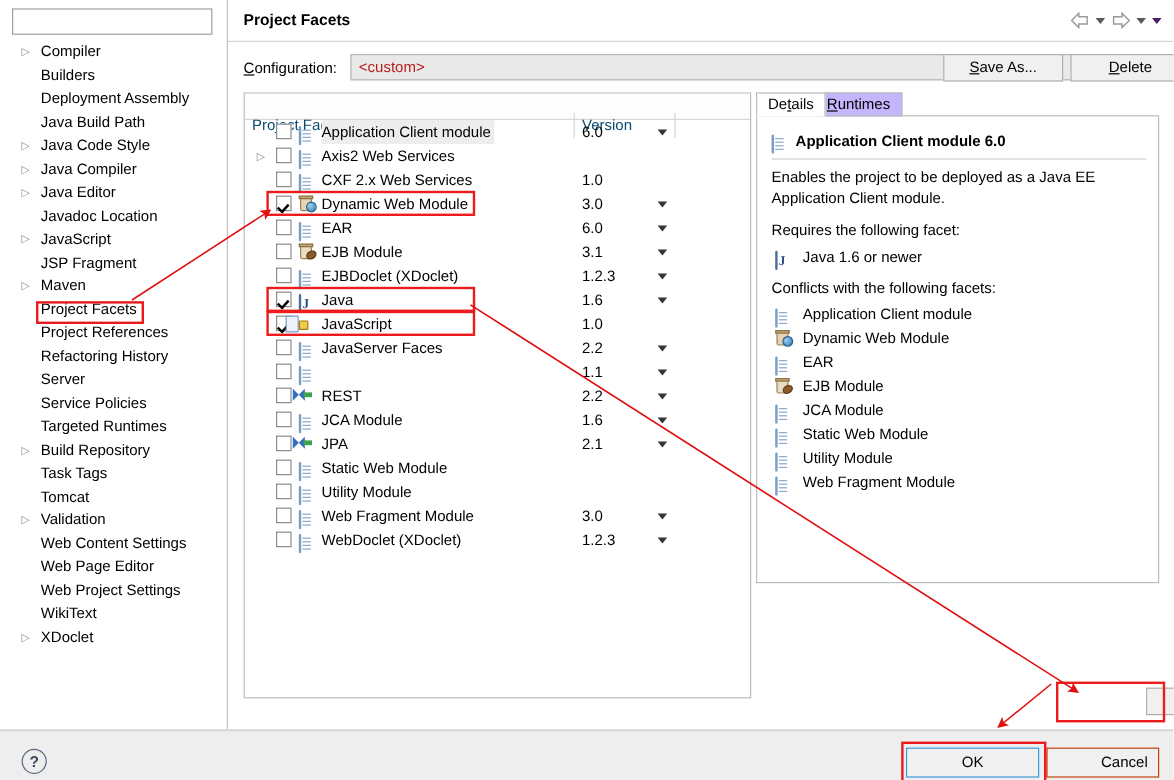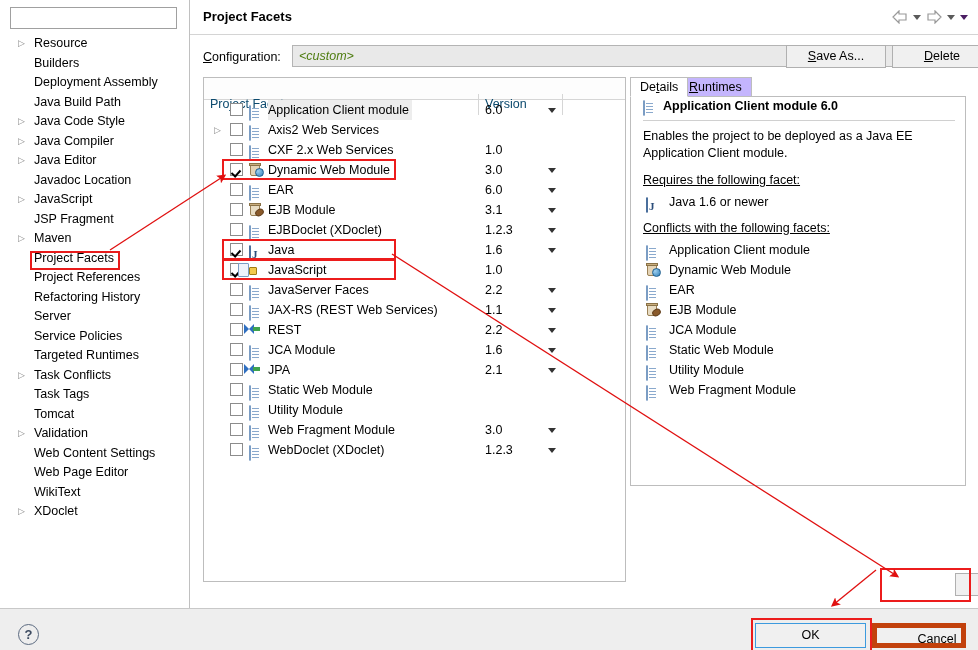--- a/index.html
+++ b/index.html
@@ -109,21 +109,21 @@
   #config-label u { text-decoration: underline; }
   #config-combo {
     position: absolute; left: 102px; top: 45px;
     width: 674px; height: 22px;
     background: #e9e9e9;
     border: 1px solid #b4b4b4;
     box-sizing: border-box;
   }
   #config-combo .val {
     position: absolute; left: 6px; top: 3px;
-    font-size: 12.5px; color: #4d7c0f; font-style: italic;
+    font-size: 12.5px; color: #b91c1c;
   }
   #config-combo .arrow {
     position: absolute; right: 8px; top: 4px;
     font-size: 11px; color: #333;
   }
   .push-btn {
     position: absolute;
     height: 23px;
     background: #f0f0f0;
     border: 1px solid #b0b0b0;
@@ -351,21 +351,21 @@
     z-index: 1;
   }
   .tab u { text-decoration: underline; }
   #details-body {
     position: absolute; left: 0; top: 19px;
     width: 336px; height: 390px;
     border: 1px solid #bdbdbd;
     border-top: 1px solid #bdbdbd;
     background: #ffffff;
     box-sizing: border-box;
-    padding: 0 10px;
+    padding: 12px 10px;
     overflow: hidden;
   }
   #det-head {
     position: relative;
     height: 20px;
     padding-left: 22px;
     font-size: 12.5px;
     font-weight: bold;
     line-height: 18px;
   }
@@ -377,21 +377,20 @@
   .det-para {
     font-size: 12.5px;
     line-height: 17px;
     margin: 0 0 11px 2px;
     color: #000;
   }
   .det-sub {
     font-size: 12.5px;
     margin: 0 0 5px 2px;
     color: #000;
-    text-decoration: underline;
   }
   .det-item {
     position: relative;
     height: 20px; line-height: 20px;
     padding-left: 28px;
     font-size: 12.5px;
   }
   .det-item .ficon2 { position: absolute; left: 5px; top: 3px; }
   .det-spacer { height: 9px; }
 
@@ -423,21 +422,21 @@
     background: #f0f0f0;
     border: 1px solid #3c9ade;
     box-sizing: border-box;
     font-size: 12.5px; text-align: center; line-height: 23px;
     cursor: default;
   }
   #cancel-btn {
     position: absolute; left: 872px; top: 623px;
     width: 94px; height: 25px;
     background: #f0f0f0;
-    border: 5px solid #c2410c;
+    border: 1px solid #c2410c;
     box-sizing: border-box;
     font-size: 12.5px; text-align: center; line-height: 23px;
     cursor: default;
     padding-left: 36px;
   }
 
   
   .anno-box {
     position: absolute;
     border: 2px solid #ec1c1c;
@@ -455,43 +454,44 @@
 </head>
 <body>
 
 <div id="root">
 
   <div id="left-pane">
     <div id="filter-wrap">
       <input id="filter-input" type="text" value="" placeholder="" style="">
     </div>
     <div id="tree">
-        <div class="tree-item"><span class="twisty">▷</span><span>Resource</span></div>
+        <div class="tree-item"><span class="twisty">▷</span><span>Compiler</span></div>
         <div class="tree-item"><span>Builders</span></div>
         <div class="tree-item"><span>Deployment Assembly</span></div>
         <div class="tree-item"><span>Java Build Path</span></div>
         <div class="tree-item"><span class="twisty">▷</span><span>Java Code Style</span></div>
         <div class="tree-item"><span class="twisty">▷</span><span>Java Compiler</span></div>
         <div class="tree-item"><span class="twisty">▷</span><span>Java Editor</span></div>
         <div class="tree-item"><span>Javadoc Location</span></div>
         <div class="tree-item"><span class="twisty">▷</span><span>JavaScript</span></div>
         <div class="tree-item"><span>JSP Fragment</span></div>
         <div class="tree-item"><span class="twisty">▷</span><span>Maven</span></div>
         <div class="tree-item"><span>Project Facets</span></div>
         <div class="tree-item"><span>Project References</span></div>
         <div class="tree-item"><span>Refactoring History</span></div>
         <div class="tree-item"><span>Server</span></div>
         <div class="tree-item"><span>Service Policies</span></div>
         <div class="tree-item"><span>Targeted Runtimes</span></div>
-        <div class="tree-item"><span class="twisty">▷</span><span>Task Conflicts</span></div>
+        <div class="tree-item"><span class="twisty">▷</span><span>Build Repository</span></div>
         <div class="tree-item"><span>Task Tags</span></div>
         <div class="tree-item"><span>Tomcat</span></div>
         <div class="tree-item"><span class="twisty">▷</span><span>Validation</span></div>
         <div class="tree-item"><span>Web Content Settings</span></div>
         <div class="tree-item"><span>Web Page Editor</span></div>
+        <div class="tree-item"><span>Web Project Settings</span></div>
         <div class="tree-item"><span>WikiText</span></div>
         <div class="tree-item"><span class="twisty">▷</span><span>XDoclet</span></div>
       </div>
     <div id="sel-highlight"></div>
   </div>
 
   <div id="right-pane">
 
     <div id="page-title">Project Facets</div>
     <div id="title-sep"></div>
@@ -594,21 +594,20 @@
           <div class="facet-row">
             <span class="cb"></span>
             <span class="ficon"><span class="ic-doc"></span></span>
             <span class="flabel">JavaServer Faces</span>
             <span class="fver">2.2</span>
             <span class="fdrop"></span>
           </div>
           <div class="facet-row">
             <span class="cb"></span>
             <span class="ficon"><span class="ic-doc"></span></span>
-            <span class="flabel">JAX-RS (REST Web Services)</span>
             <span class="fver">1.1</span>
             <span class="fdrop"></span>
           </div>
           <div class="facet-row">
             <span class="cb"></span>
             <span class="ficon"><span class="ic-jaxb"><span class="la"></span><span class="bar"></span><span class="ra"></span></span></span>
             <span class="flabel">REST</span>
             <span class="fver">2.2</span>
             <span class="fdrop"></span>
           </div>

